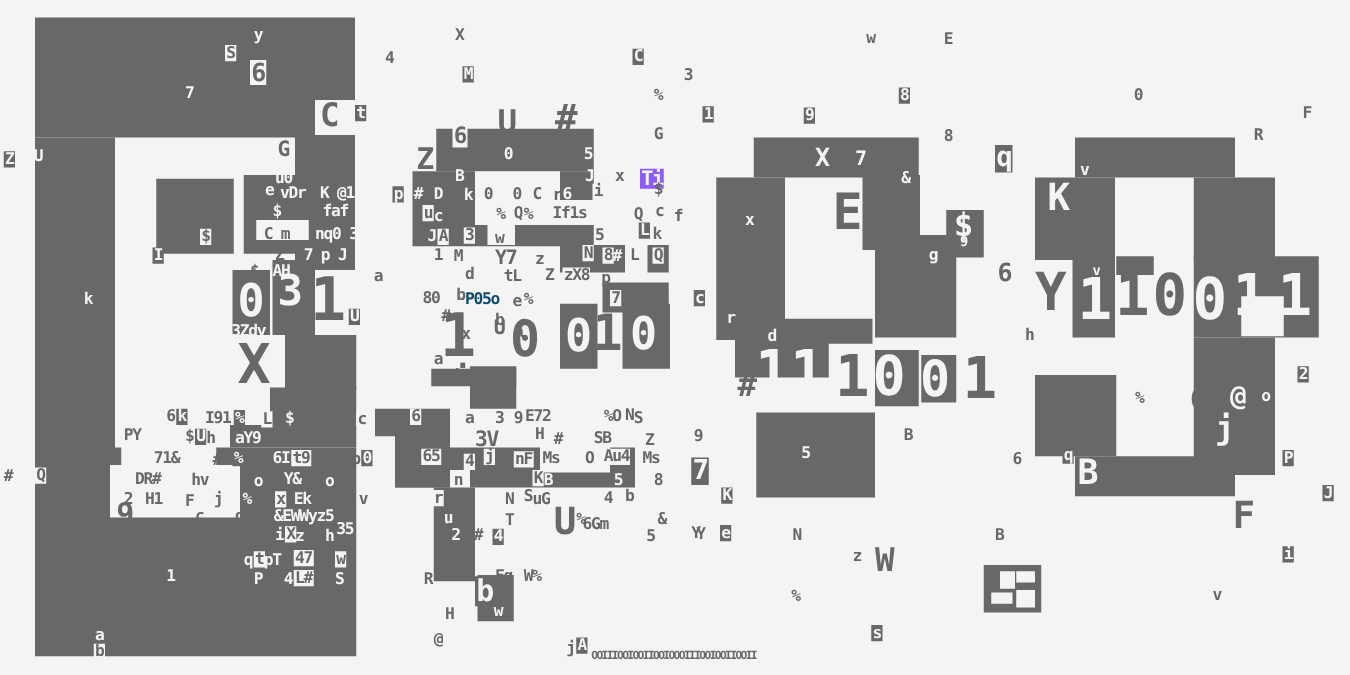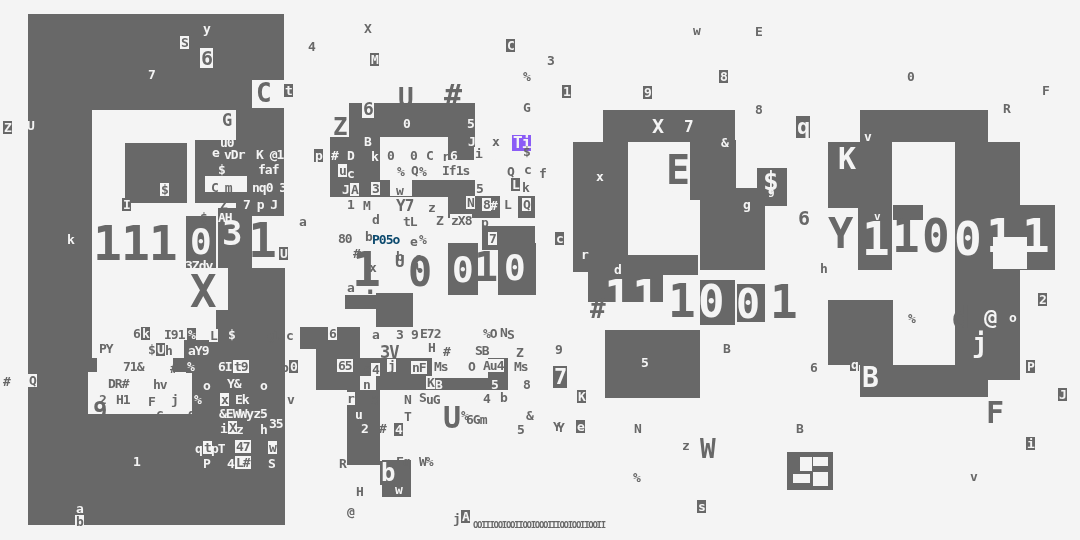--- a/index.html
+++ b/index.html
@@ -117,21 +117,20 @@
     <span class="g d" style="left: 220px; top: 198px; font-size: 13px; color: rgb(104, 104, 104);">Z</span>
     <span class="g l" style="left: 243px; top: 198px; font-size: 13px; color: rgb(244, 244, 244);">7 p J</span>
     <span class="g dc" style="left: 160px; top: 183px; font-size: 13px; color: rgb(104, 104, 104); background: rgb(244, 244, 244);">$</span>
     <span class="g lc" style="left: 122px; top: 198px; font-size: 13px; color: rgb(244, 244, 244); background: rgb(104, 104, 104);">I</span>
     <span class="g d" style="left: 200px; top: 211px; font-size: 13px; color: rgb(104, 104, 104);">$</span>
     <span class="g l" style="left: 218px; top: 211px; font-size: 13px; color: rgb(244, 244, 244);">AH</span>
     <span class="g l" style="left: 284px; top: 214px; font-size: 13px; color: rgb(244, 244, 244);">O</span>
     <span class="g lc" style="left: 66px; top: 233px; font-size: 13px; color: rgb(244, 244, 244); background: rgb(104, 104, 104);">k</span>
     <span class="g lc" style="left: 279px; top: 247px; font-size: 13px; color: rgb(244, 244, 244); background: rgb(104, 104, 104);">U</span>
     <span class="g l" style="left: 185px; top: 259px; font-size: 13px; color: rgb(244, 244, 244);">3Zdy</span>
-    <span class="g d" style="left: 93px; top: 219px; font-size: 48px; color: rgb(104, 104, 104);">111</span>
     <span class="g l" style="left: 190px; top: 224px; font-size: 36px; color: rgb(244, 244, 244);">0</span>
     <span class="g l" style="left: 222px; top: 216px; font-size: 34px; color: rgb(244, 244, 244);">3</span>
     <span class="g d" style="left: 248px; top: 216px; font-size: 48px; color: rgb(104, 104, 104);">1</span>
     <span class="g d" style="left: 190px; top: 270px; font-size: 44px; color: rgb(104, 104, 104);">X</span>
     <span class="g d" style="left: 133px; top: 327px; font-size: 13px; color: rgb(104, 104, 104);">6</span>
     <span class="g lc" style="left: 141px; top: 327px; font-size: 13px; color: rgb(244, 244, 244); background: rgb(104, 104, 104);">k</span>
     <span class="g d" style="left: 164px; top: 328px; font-size: 13px; color: rgb(104, 104, 104);">I91</span>
     <span class="g lc" style="left: 187px; top: 328px; font-size: 13px; color: rgb(244, 244, 244); background: rgb(104, 104, 104);">%</span>
     <span class="g dc" style="left: 209px; top: 329px; font-size: 13px; color: rgb(104, 104, 104); background: rgb(244, 244, 244);">L</span>
     <span class="g lc" style="left: 227px; top: 328px; font-size: 13px; color: rgb(244, 244, 244); background: rgb(104, 104, 104);">$</span>

